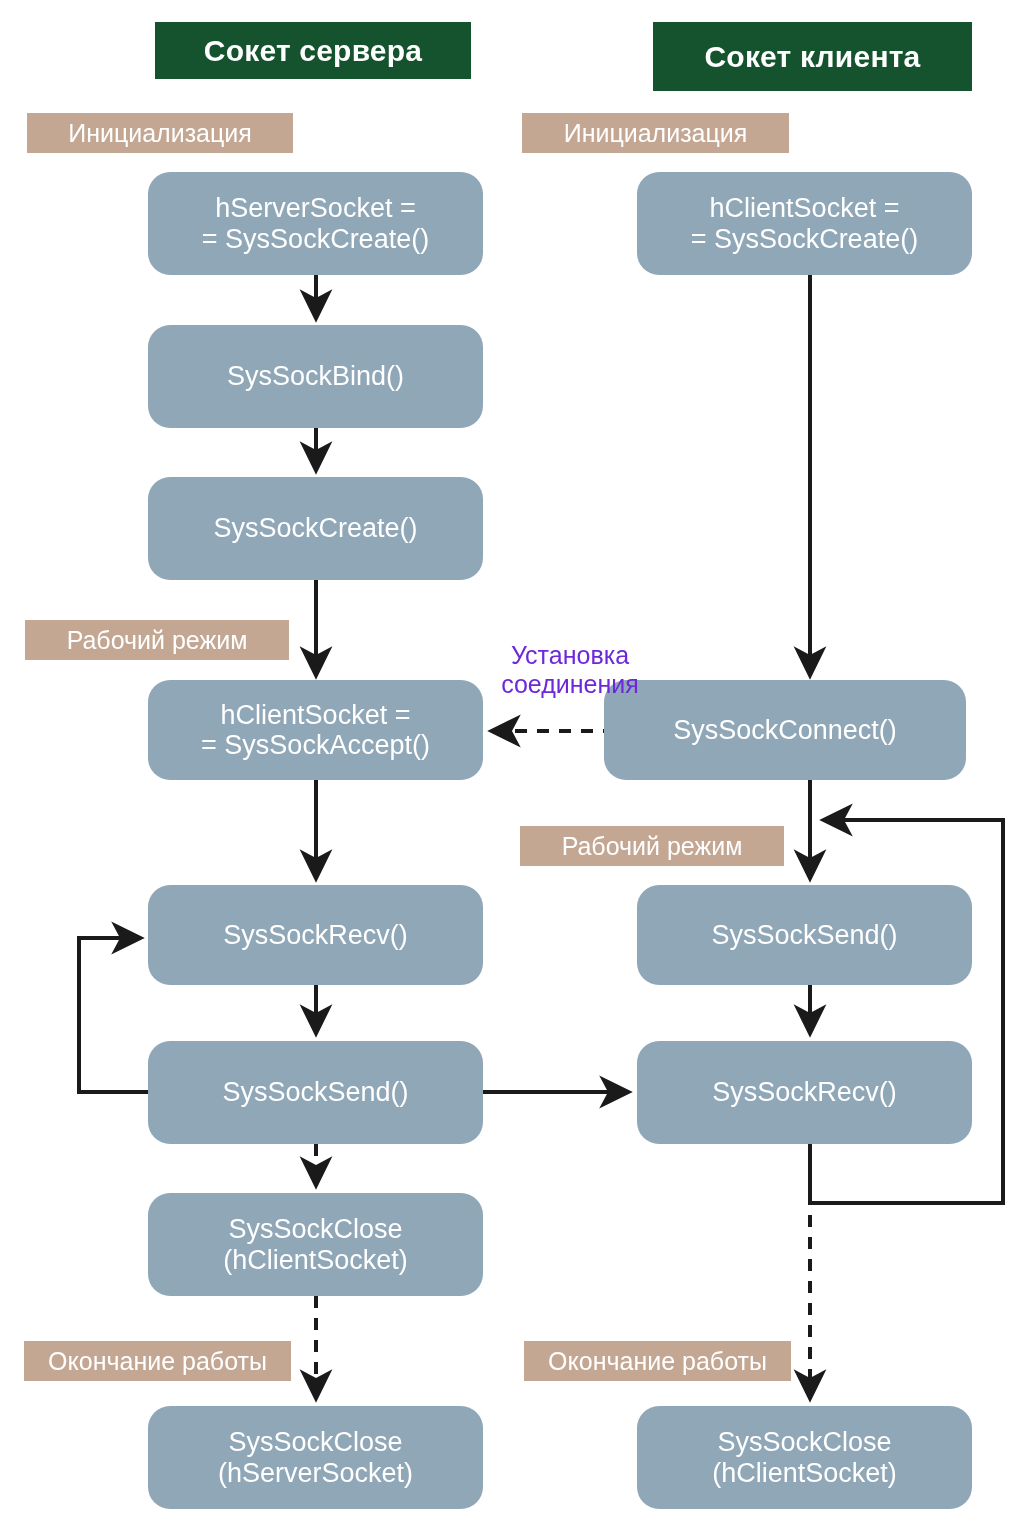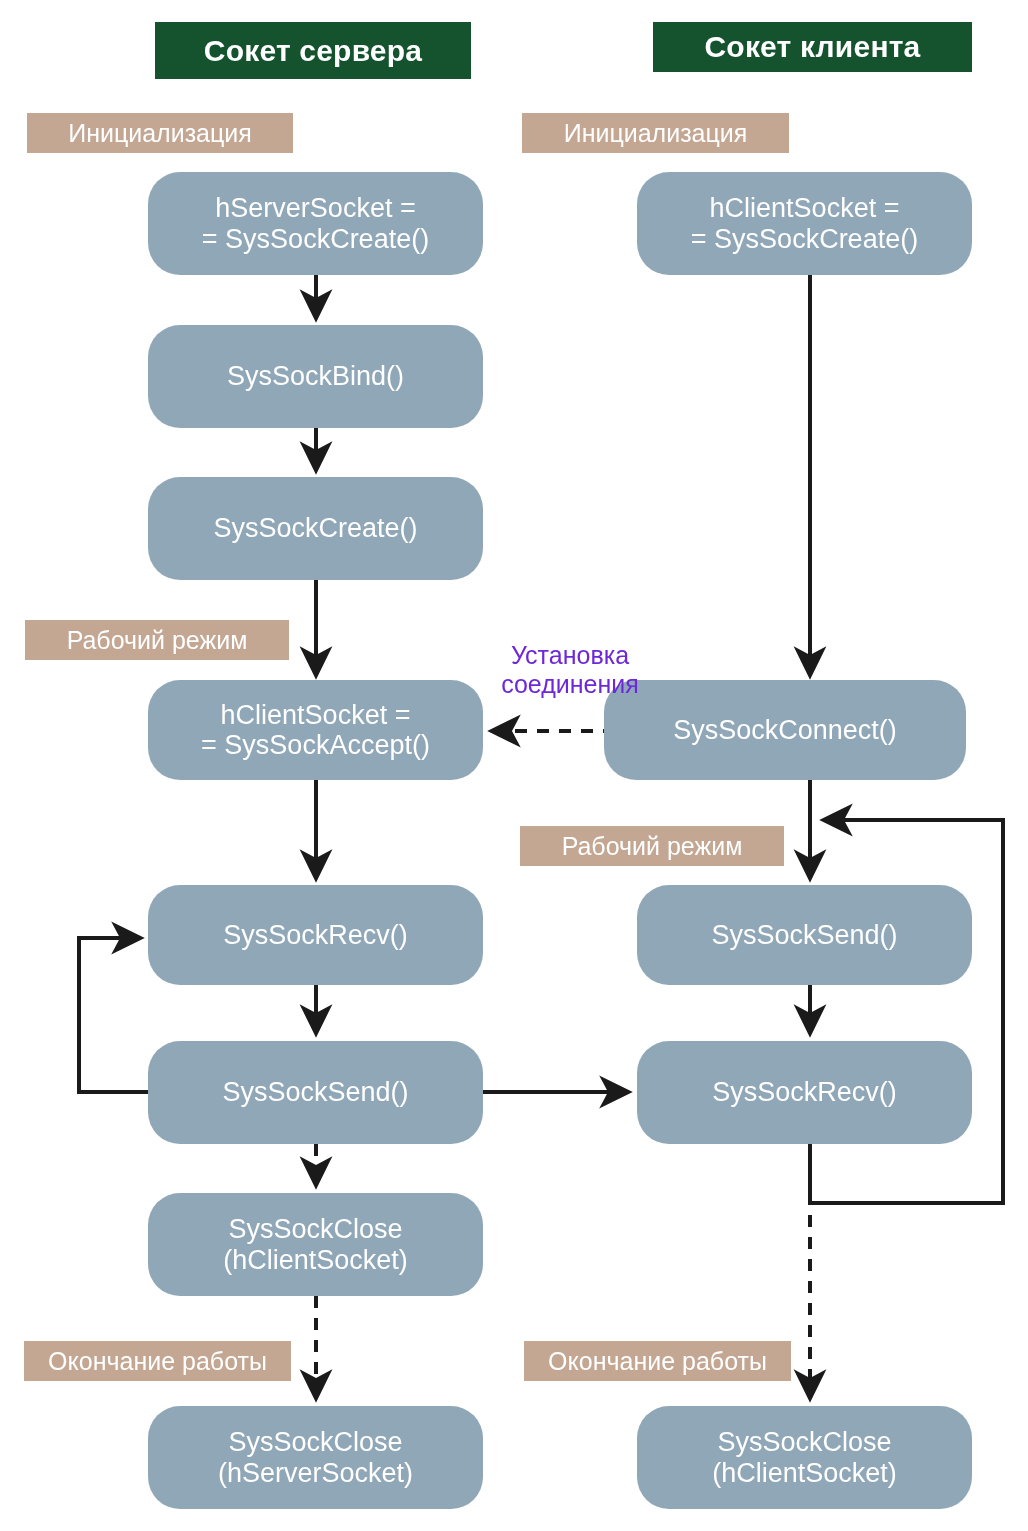--- a/index.html
+++ b/index.html
@@ -10,21 +10,21 @@
     display:flex;align-items:center;justify-content:center;
     font-weight:bold;font-size:30px;letter-spacing:.2px;
   }
   .seclbl{
     position:absolute;background:#C3A793;color:#ffffff;
     display:flex;align-items:center;justify-content:center;
     font-size:25px;
   }
   .node{
     position:absolute;background:#90A7B8;color:#ffffff;
-    border-radius:32px;
+    border-radius:22px;
     display:flex;align-items:center;justify-content:center;
     text-align:center;font-size:27px;line-height:1.12;
     box-sizing:border-box;padding:4px 8px;
   }
   .node span{display:block;white-space:pre-line;}
   .freetext{
     position:absolute;color:#6d28d9;font-size:25px;line-height:1.15;
     text-align:center;white-space:pre-line;
   }
   svg.edges{position:absolute;left:0;top:0;width:1028px;height:1531px;pointer-events:none;}
@@ -113,21 +113,21 @@
 
   <div class="seclbl" style="left:24px;top:1341px;width:267px;height:40px;">
     <span>Окончание работы</span>
   </div>
 
   <div class="node" style="left:148px;top:1406px;width:335px;height:103px;">
     <span>SysSockClose
 (hServerSocket)</span>
   </div>
 
-  <div class="hdr" style="left:653px;top:22px;width:319px;height:50px;">
+  <div class="hdr" style="left:653px;top:22px;width:319px;height:69px;">
     <span>Сокет клиента</span>
   </div>
 
   <div class="seclbl" style="left:522px;top:113px;width:267px;height:40px;">
     <span>Инициализация</span>
   </div>
 
   <div class="node" style="left:637px;top:172px;width:335px;height:103px;">
     <span>hClientSocket =
 = SysSockCreate()</span>

